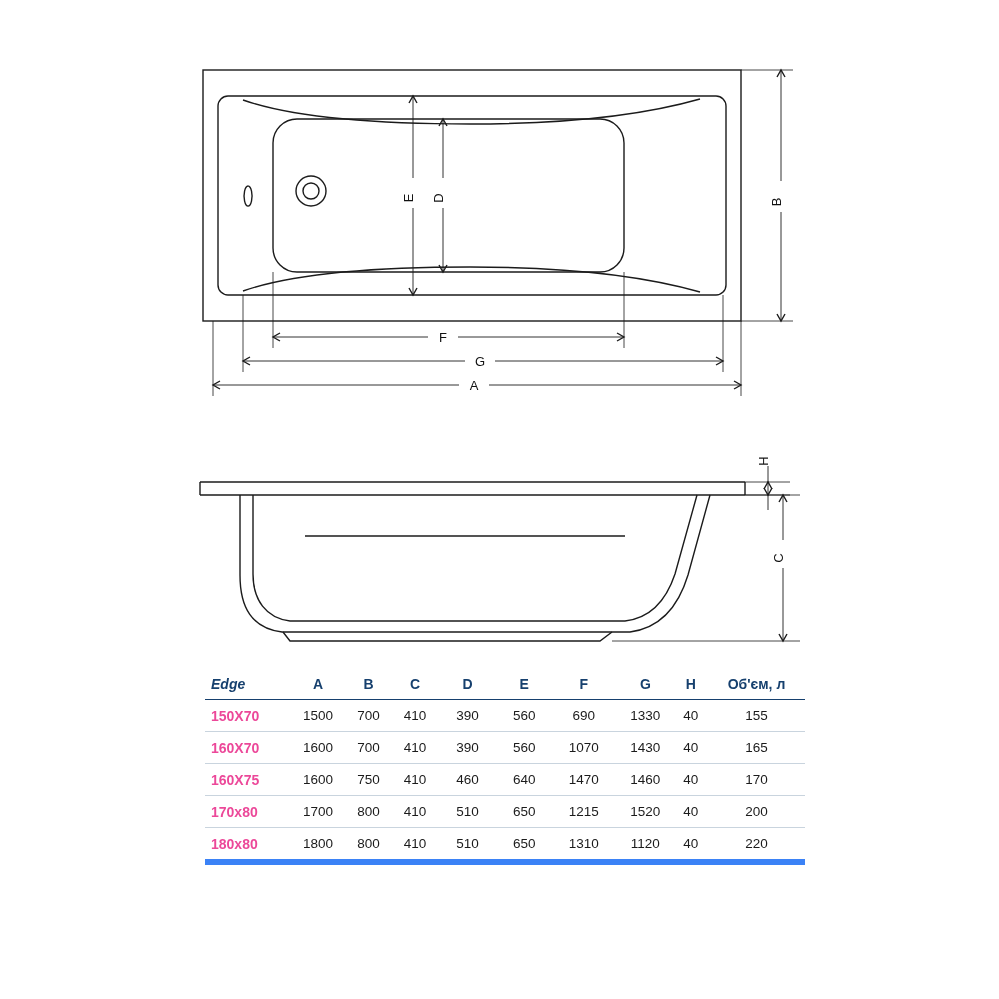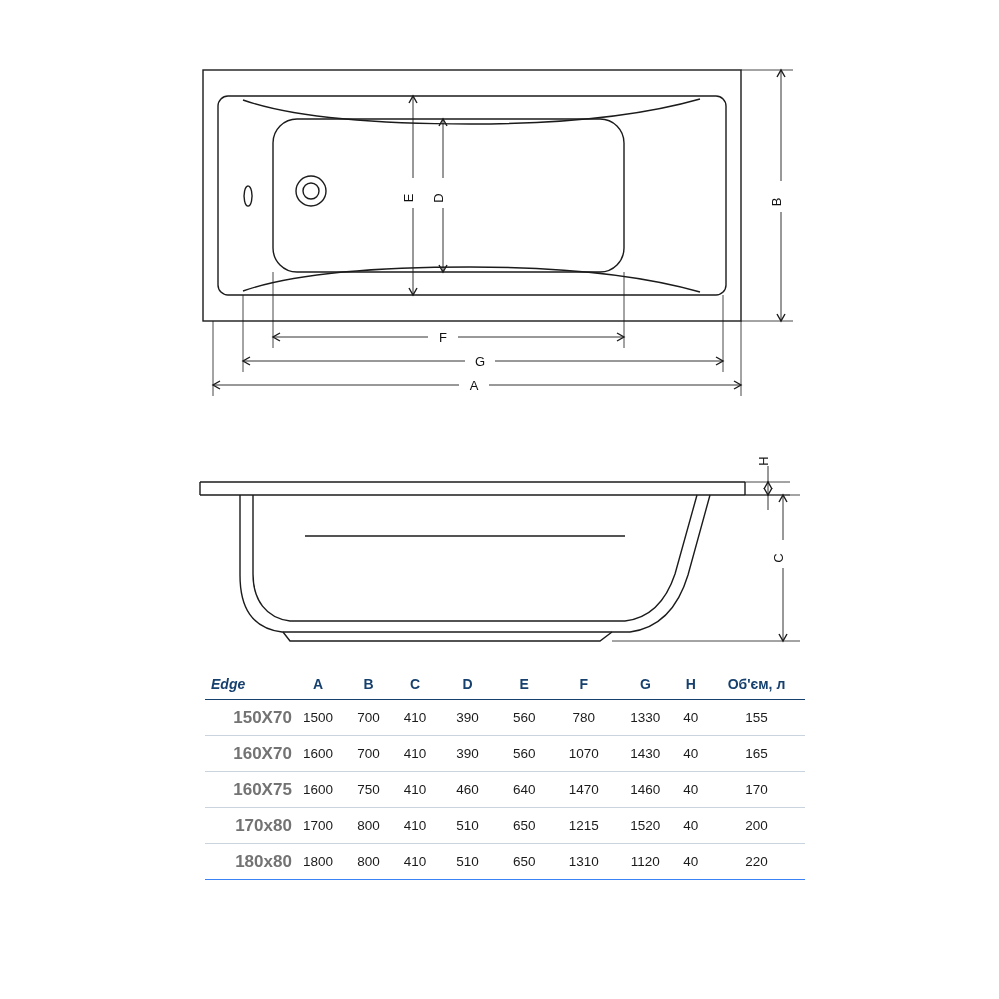--- a/index.html
+++ b/index.html
@@ -58,27 +58,27 @@
   }
   #spec-table tbody td {
     font-size: 13.5px;
     color: #1b1b1b;
     padding: 7.5px 0;
     text-align: center;
     border-bottom: 1px solid #c9d4de;
     white-space: nowrap;
   }
   #spec-table tbody td.first {
-    text-align: right;
+    text-align: left;
     padding-left: 6px;
     font-weight: bold;
-    color: #737373;
-    font-size: 17px;
-  }
-  #spec-table tbody tr:last-child td { border-bottom: 1px solid #3b82f6; }
+    color: #ec4899;
+    font-size: 14px;
+  }
+  #spec-table tbody tr:last-child td { border-bottom: 6px solid #3b82f6; }
 </style>
 </head>
 <body>
 
 <div id="page">
 
   <svg class="drawing" viewBox="0 0 999 999">
     <g fill="none" stroke="#1b1b1b" stroke-width="1.4">
 
       <rect x="203" y="70" width="538" height="251"></rect>
@@ -193,21 +193,21 @@
       </tr>
     </thead>
     <tbody id="table-body">
         <tr>
           <td class="first">150X70</td>
           <td>1500</td>
           <td>700</td>
           <td>410</td>
           <td>390</td>
           <td>560</td>
-          <td>780</td>
+          <td>690</td>
           <td>1330</td>
           <td>40</td>
           <td>155</td>
         </tr>
         <tr>
           <td class="first">160X70</td>
           <td>1600</td>
           <td>700</td>
           <td>410</td>
           <td>390</td>

